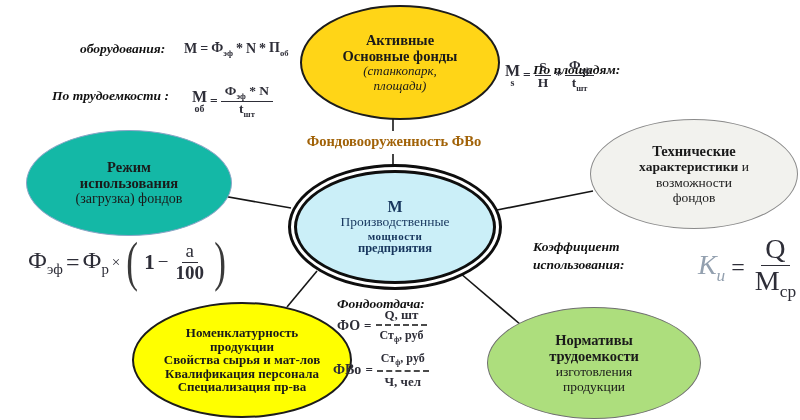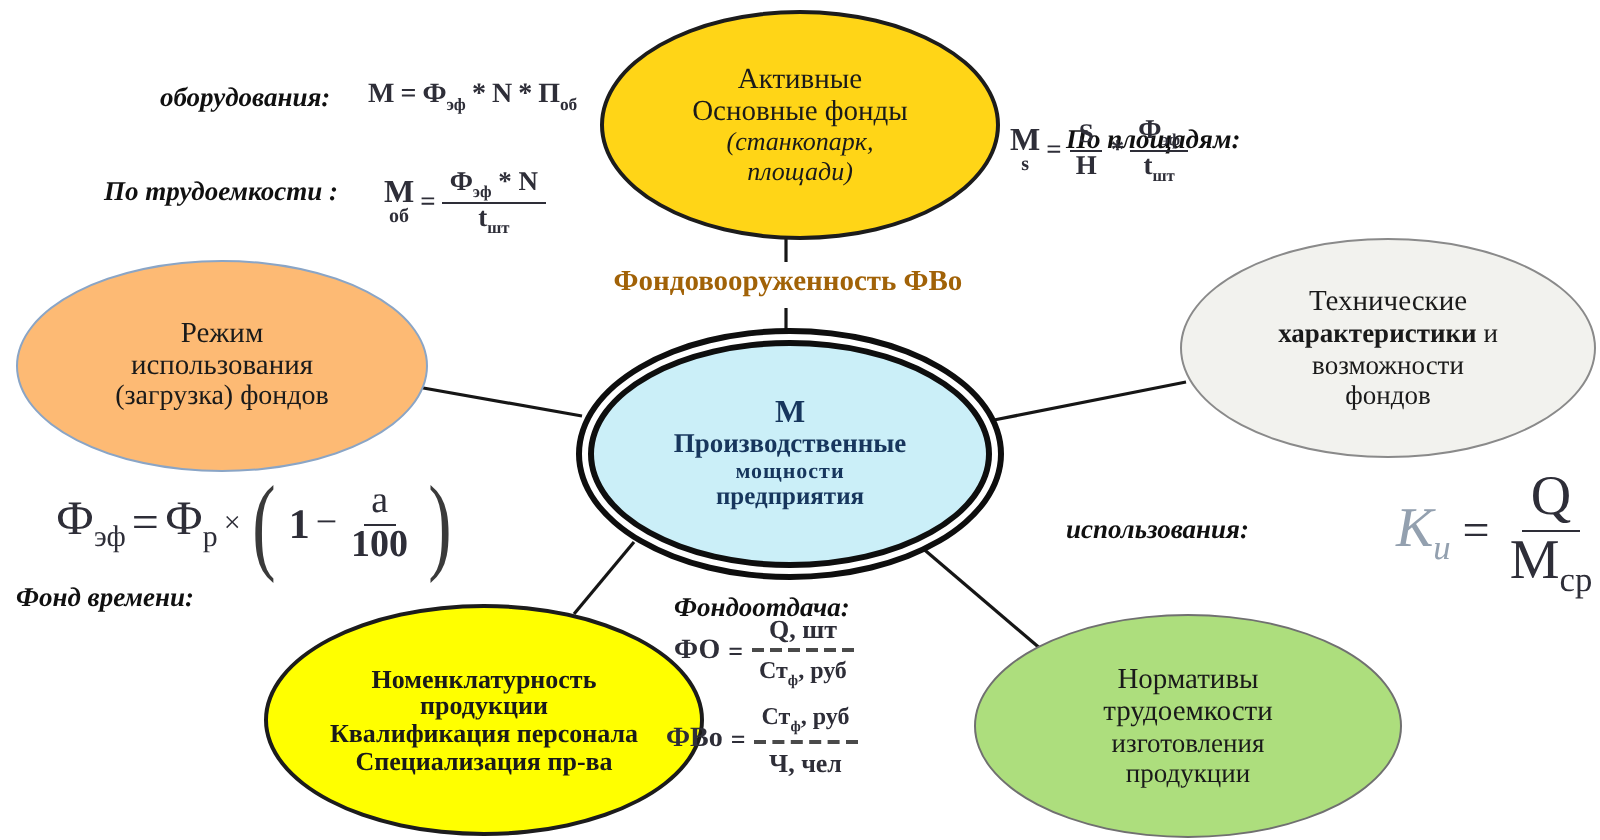--- a/index.html
+++ b/index.html
@@ -3,39 +3,39 @@
 <meta charset="utf-8">
 <style>
   html,body{margin:0;padding:0;background:#fff;}
   #canvas{position:relative;width:800px;height:420px;background:#ffffff;overflow:hidden;
           font-family:"Liberation Serif", serif;color:#1a1a1a;}
   svg.connectors{position:absolute;left:0;top:0;z-index:0;}
 
   .ellipse{position:absolute;border-radius:50%;display:flex;flex-direction:column;
            align-items:center;justify-content:center;text-align:center;z-index:2;line-height:1.12;}
   .e-top{left:300px;top:5px;width:196px;height:111px;background:#FFD517;border:2px solid #1c1c1c;}
-  .e-left{left:8px;top:130px;width:204px;height:104px;background:#fdba74;border:1.5px solid #8AA5C6;}
+  .e-left{left:26px;top:130px;width:204px;height:104px;background:#14b8a6;border:1.5px solid #8AA5C6;}
   .e-right{left:590px;top:119px;width:206px;height:108px;background:#F2F2EE;border:1.2px solid #8a8a8a;}
   .e-bl{left:132px;top:302px;width:216px;height:112px;background:#FFFF00;border:2px solid #1c1c1c;line-height:1.05;}
   .e-green{left:487px;top:307px;width:212px;height:110px;background:#ADDE7D;border:1.5px solid #707070;}
 
   .center-outer{position:absolute;left:288px;top:164px;width:208px;height:120px;border:3px solid #0e0e0e;
                 border-radius:50%;background:#fff;z-index:2;}
   .center-inner{position:absolute;left:3px;top:3px;right:3px;bottom:3px;border:3px solid #0e0e0e;
                 border-radius:50%;background:#CBEFF8;display:flex;flex-direction:column;align-items:center;
                 justify-content:center;text-align:center;color:#17365D;line-height:1.1;}
 
   .b{font-weight:bold;} .i{}
-  .node-big{font-size:14.5px;font-weight:normal;}
+  .node-big{font-size:14.5px;font-weight:bold;}
   .node-reg{font-size:13.5px;}
   .node-it{font-size:13px;font-style:italic;}
   .bl-line{font-size:13px;font-weight:bold;}
 
   .c-m{font-size:16px;font-weight:bold;}
-  .c-l2{font-size:13.5px;font-weight:bold;}
+  .c-l2{font-size:13.5px;font-weight:normal;}
   .c-l3{font-size:11px;font-weight:bold;letter-spacing:.5px;}
   .c-l4{font-size:12.5px;font-weight:bold;}
 
   .lbl{position:absolute;font-weight:bold;font-style:italic;font-size:13.5px;color:#101010;z-index:2;white-space:nowrap;}
   .conn-lbl{position:absolute;left:288px;top:133px;width:212px;text-align:center;font-weight:bold;
             font-size:14.5px;color:#a16207;z-index:2;}
 
   .formula{position:absolute;display:inline-flex;align-items:center;gap:3px;color:#2e2e38;z-index:2;white-space:nowrap;}
   .frac{display:inline-flex;flex-direction:column;align-items:center;line-height:1.1;}
   .frac .num{padding:0 4px;border-bottom:1.6px solid #2e2e38;}
@@ -98,20 +98,21 @@
       <div class="c-m">М</div>
       <div class="c-l2">Производственные</div>
       <div class="c-l3">мощности</div>
       <div class="c-l4">предприятия</div>
     </div>
   </div>
 
   <div class="ellipse e-bl">
     <div class="bl-line">Номенклатурность</div>
     <div class="bl-line">продукции</div>
+    <div class="bl-line">Свойства сырья и мат-лов</div>
     <div class="bl-line">Квалификация персонала</div>
     <div class="bl-line">Специализация пр-ва</div>
   </div>
 
   <div class="ellipse e-green">
     <div class="node-big">Нормативы</div>
     <div class="node-big">трудоемкости</div>
     <div class="node-reg">изготовления</div>
     <div class="node-reg">продукции</div>
   </div>
@@ -169,22 +170,22 @@
     <span class="small">×</span>
     <span class="paren">(</span>
     <span class="b" style="font-size:21px">1</span>
     <span style="font-size:19px">−</span>
     <span class="frac innerfrac">
       <span class="num">a</span>
       <span class="den b">100</span>
     </span>
     <span class="paren">)</span>
   </div>
-  <div class="lbl" style="left:8px;top:291px;">Фонд времени:</div>
-
+
+  <div class="lbl" style="left:533px;top:239px;">Коэффициент</div>
   <div class="lbl" style="left:533px;top:257px;">использования:</div>
   <div class="formula f-util">
     <span class="k-gray"><span>К</span><sub>и</sub></span>
     <span style="font-size:24px">=</span>
     <span class="frac">
       <span class="num" style="border-bottom-width:1.8px">Q</span>
       <span class="den"><span>М</span><sub class="i">ср</sub></span>
     </span>
   </div>
 

